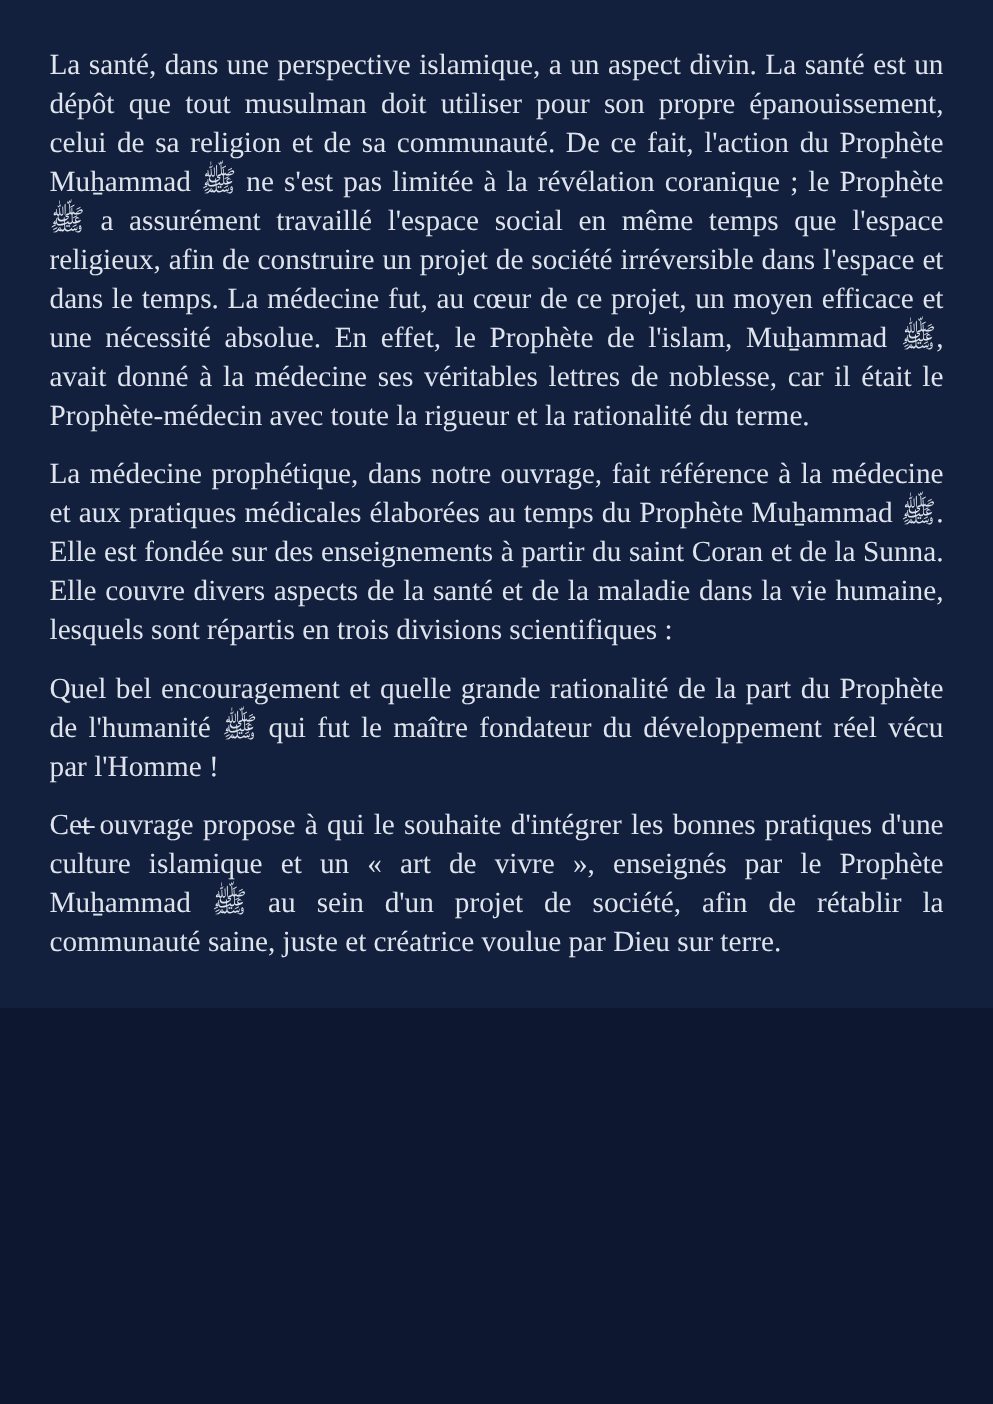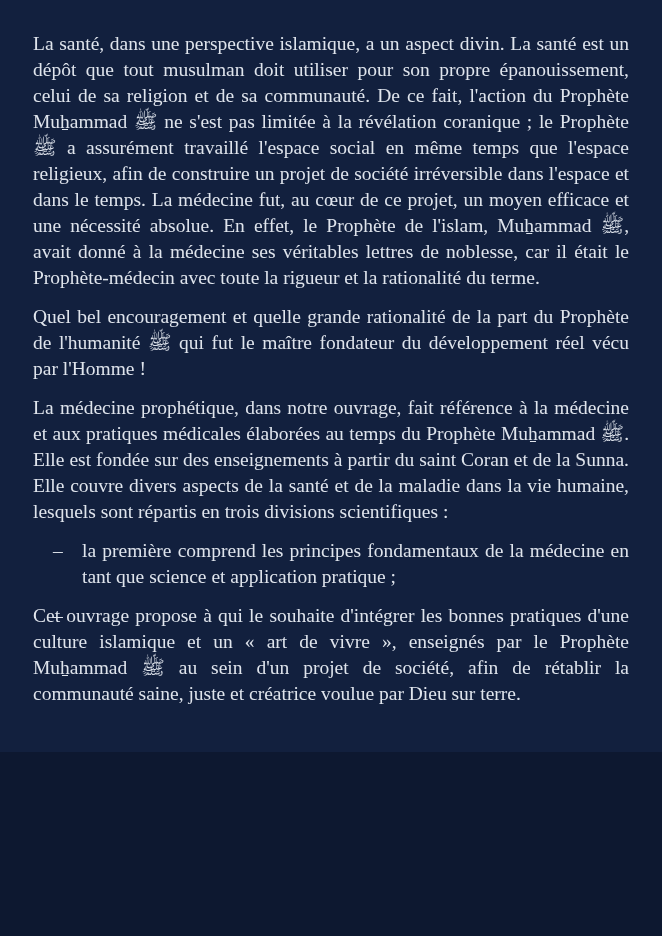--- a/index.html
+++ b/index.html
@@ -1,17 +1,17 @@
 <!DOCTYPE html>
 <html><head>
 <meta charset="utf-8">
 <style>
   html,body{margin:0;padding:0;background:#0d1830;}
   .cover{
-    position:relative;width:662px;height:752px;overflow:hidden;
+    position:relative;width:662px;height:672px;overflow:hidden;
     background:#12203e;
     color:#dfe4ec;
     font-family:"Liberation Serif","DejaVu Serif",serif;
   }
   .text-block{
     position:absolute;left:33px;right:33px;top:31px;
     font-size:19.5px;line-height:26px;text-align:justify;
   }
   .text-block p{margin:0 0 13px 0;}
   .quote{font-weight:bold;}
@@ -52,28 +52,27 @@
 </style>
 </head>
 <body>
 
 <div class="cover" style="background: rgb(18, 32, 62); color: rgb(223, 228, 236);">
 
   <div class="text-block">
     <p>La santé, dans une perspective islamique, a un aspect divin. La santé est un dépôt que tout musulman doit utiliser pour son propre épanouissement, celui de sa religion et de sa communauté. De ce fait, l'action du Prophète Muẖammad ﷺ ne s'est pas limitée à la révélation coranique ; le Prophète ﷺ a assurément travaillé l'espace social en même temps que l'espace religieux, afin de construire un projet de société irréversible dans l'espace et dans le temps. La médecine fut, au cœur de ce projet, un moyen efficace et une nécessité absolue. En effet, le Prophète de l'islam, Muẖammad ﷺ, avait donné à la médecine ses véritables lettres de noblesse, car il était le Prophète-médecin avec toute la rigueur et la rationalité du terme.</p>
 
 
+    <p>La médecine prophétique, dans notre ouvrage, fait référence à la médecine et aux pratiques médicales élaborées au temps du Prophète Muẖammad ﷺ. Elle est fondée sur des enseignements à partir du saint Coran et de la Sunna. Elle couvre divers aspects de la santé et de la maladie dans la vie humaine, lesquels sont répartis en trois divisions scientifiques :</p>
+
     <p>Quel bel encouragement et quelle grande rationalité de la part du Prophète de l'humanité ﷺ qui fut le maître fondateur du développement réel vécu par l'Homme !</p>
-
-    <p>La médecine prophétique, dans notre ouvrage, fait référence à la médecine et aux pratiques médicales élaborées au temps du Prophète Muẖammad ﷺ. Elle est fondée sur des enseignements à partir du saint Coran et de la Sunna. Elle couvre divers aspects de la santé et de la maladie dans la vie humaine, lesquels sont répartis en trois divisions scientifiques :</p>
 
     <div class="list">
       <div class="li">
         <span class="dash">–</span>
-        <span>la première comprend les principes fondamentaux de la médecine en tant que science et application pratique ;</span>
       </div>
       <div class="li">
         <span class="dash">–</span>
       </div>
       <div class="li">
         <span class="dash">–</span>
       </div>
     </div>
 
     <p>Cet ouvrage propose à qui le souhaite d'intégrer les bonnes pratiques d'une culture islamique et un « art de vivre », enseignés par le Prophète Muẖammad ﷺ au sein d'un projet de société, afin de rétablir la communauté saine, juste et créatrice voulue par Dieu sur terre.</p>

